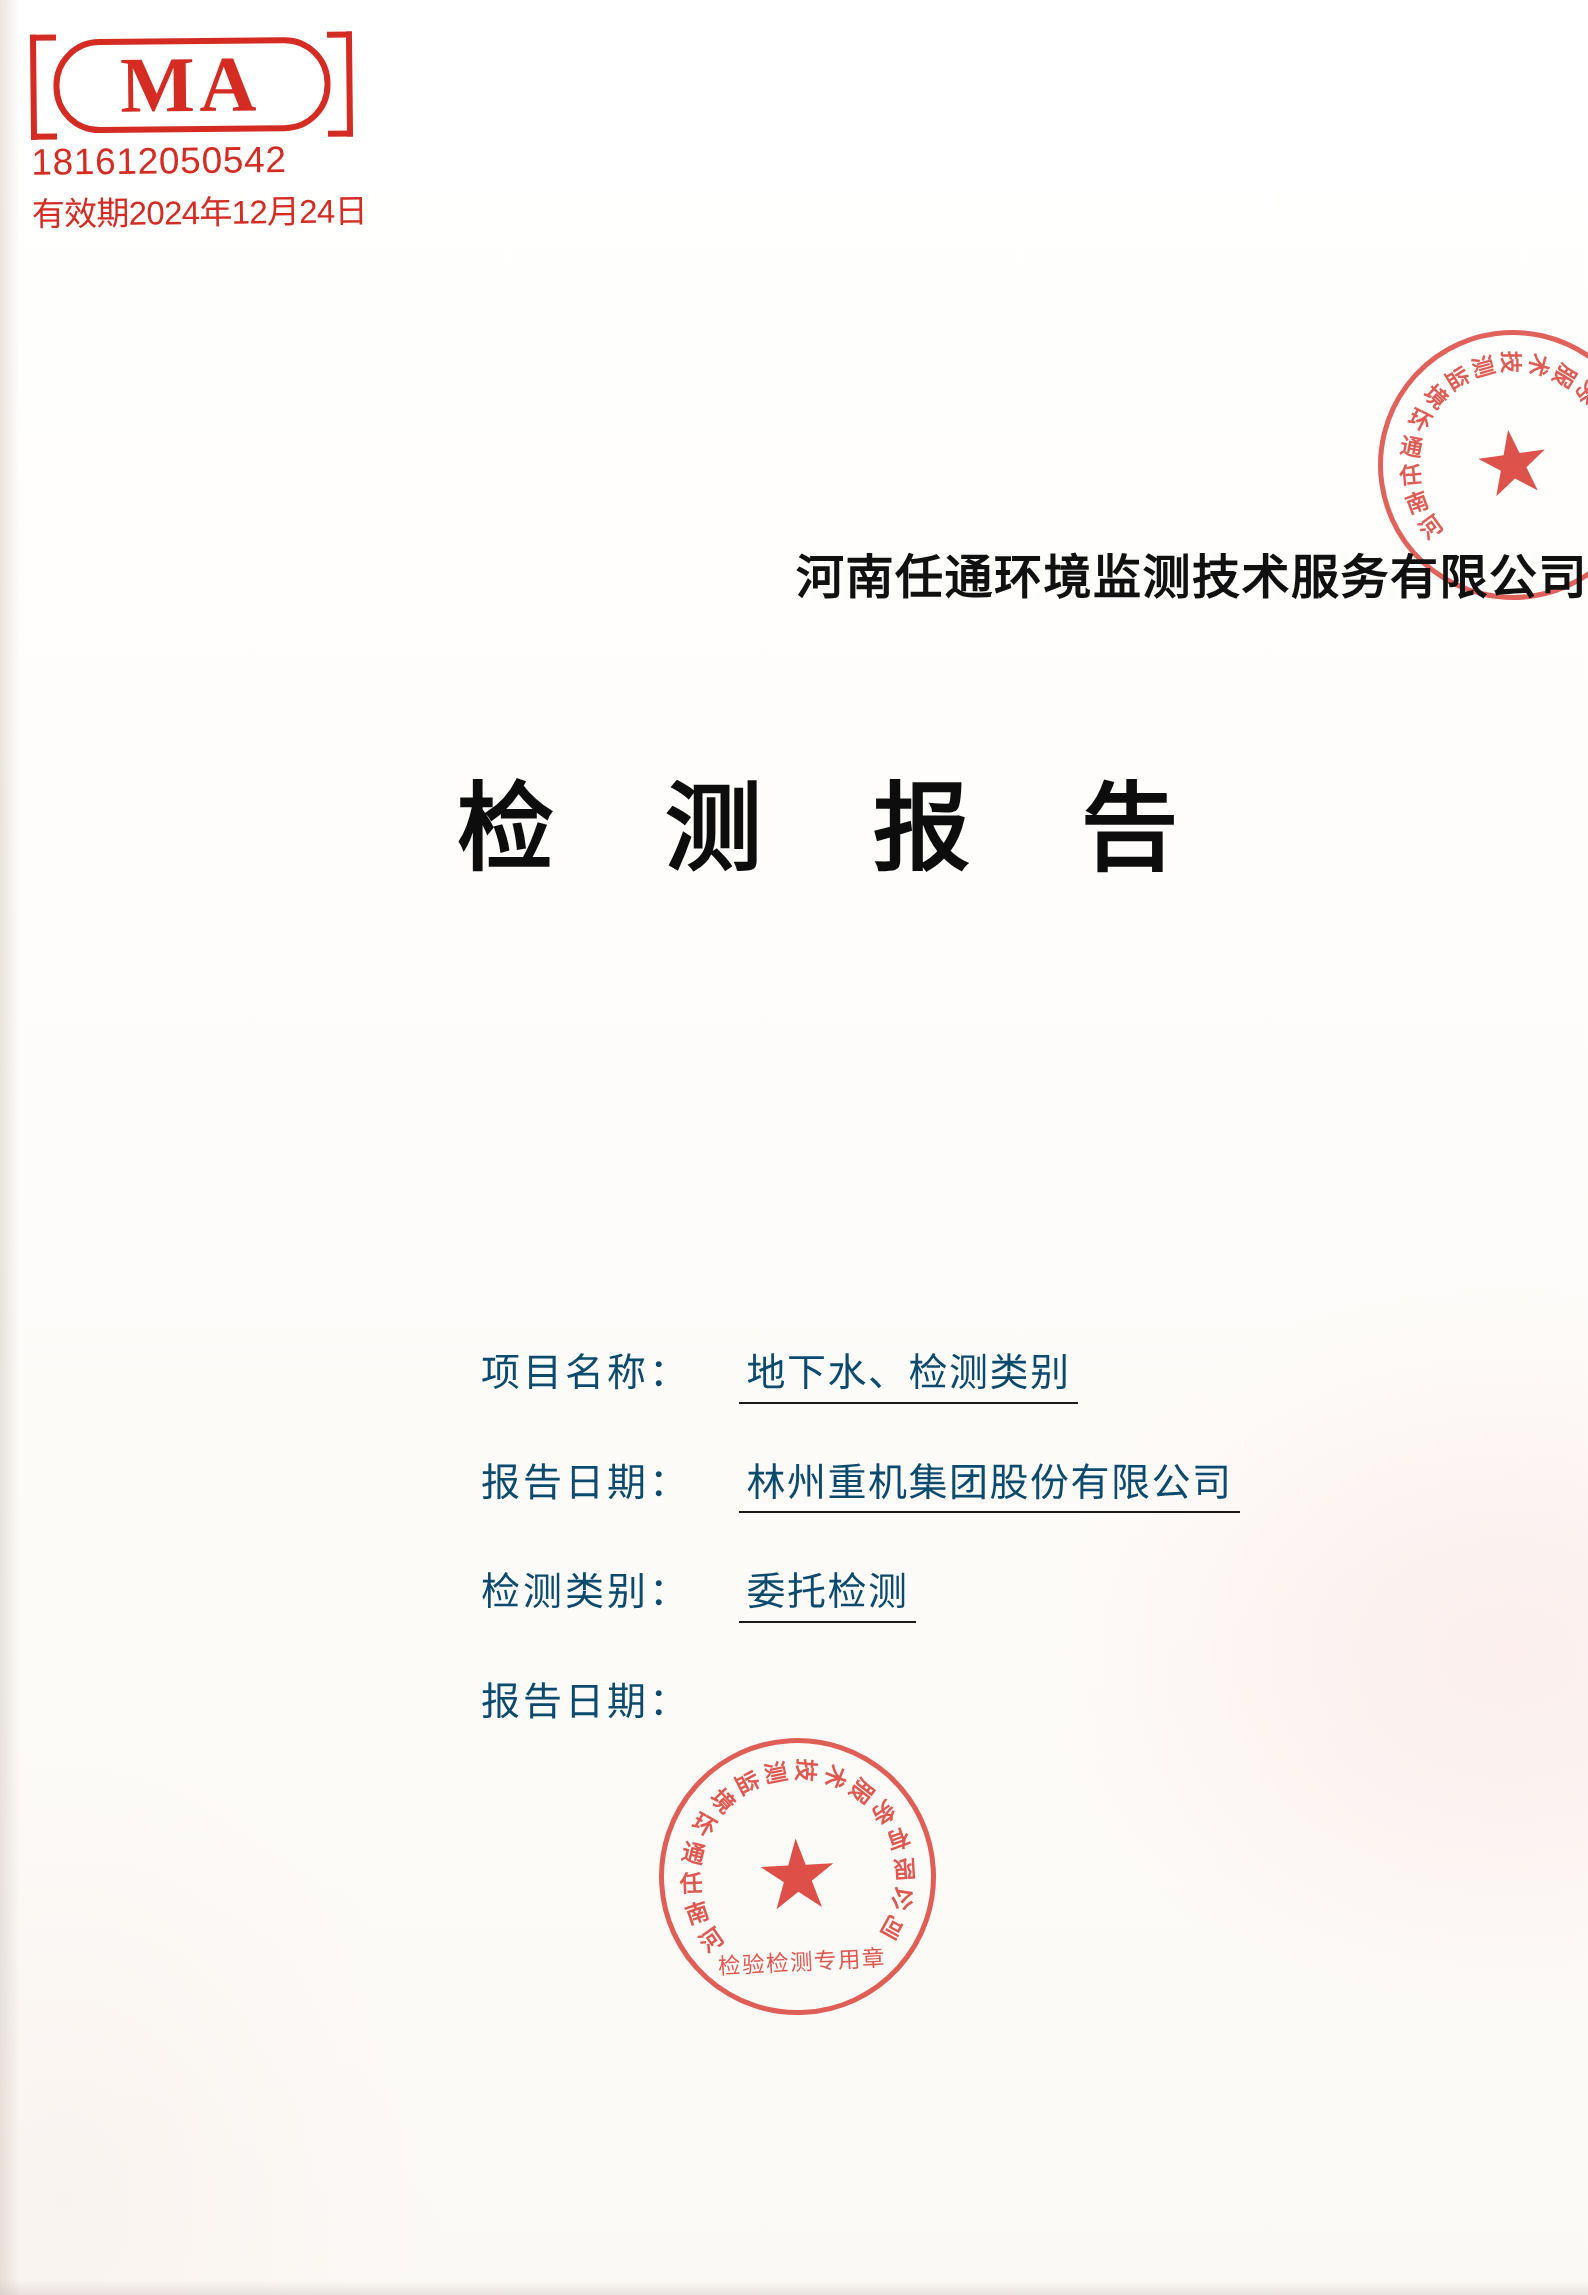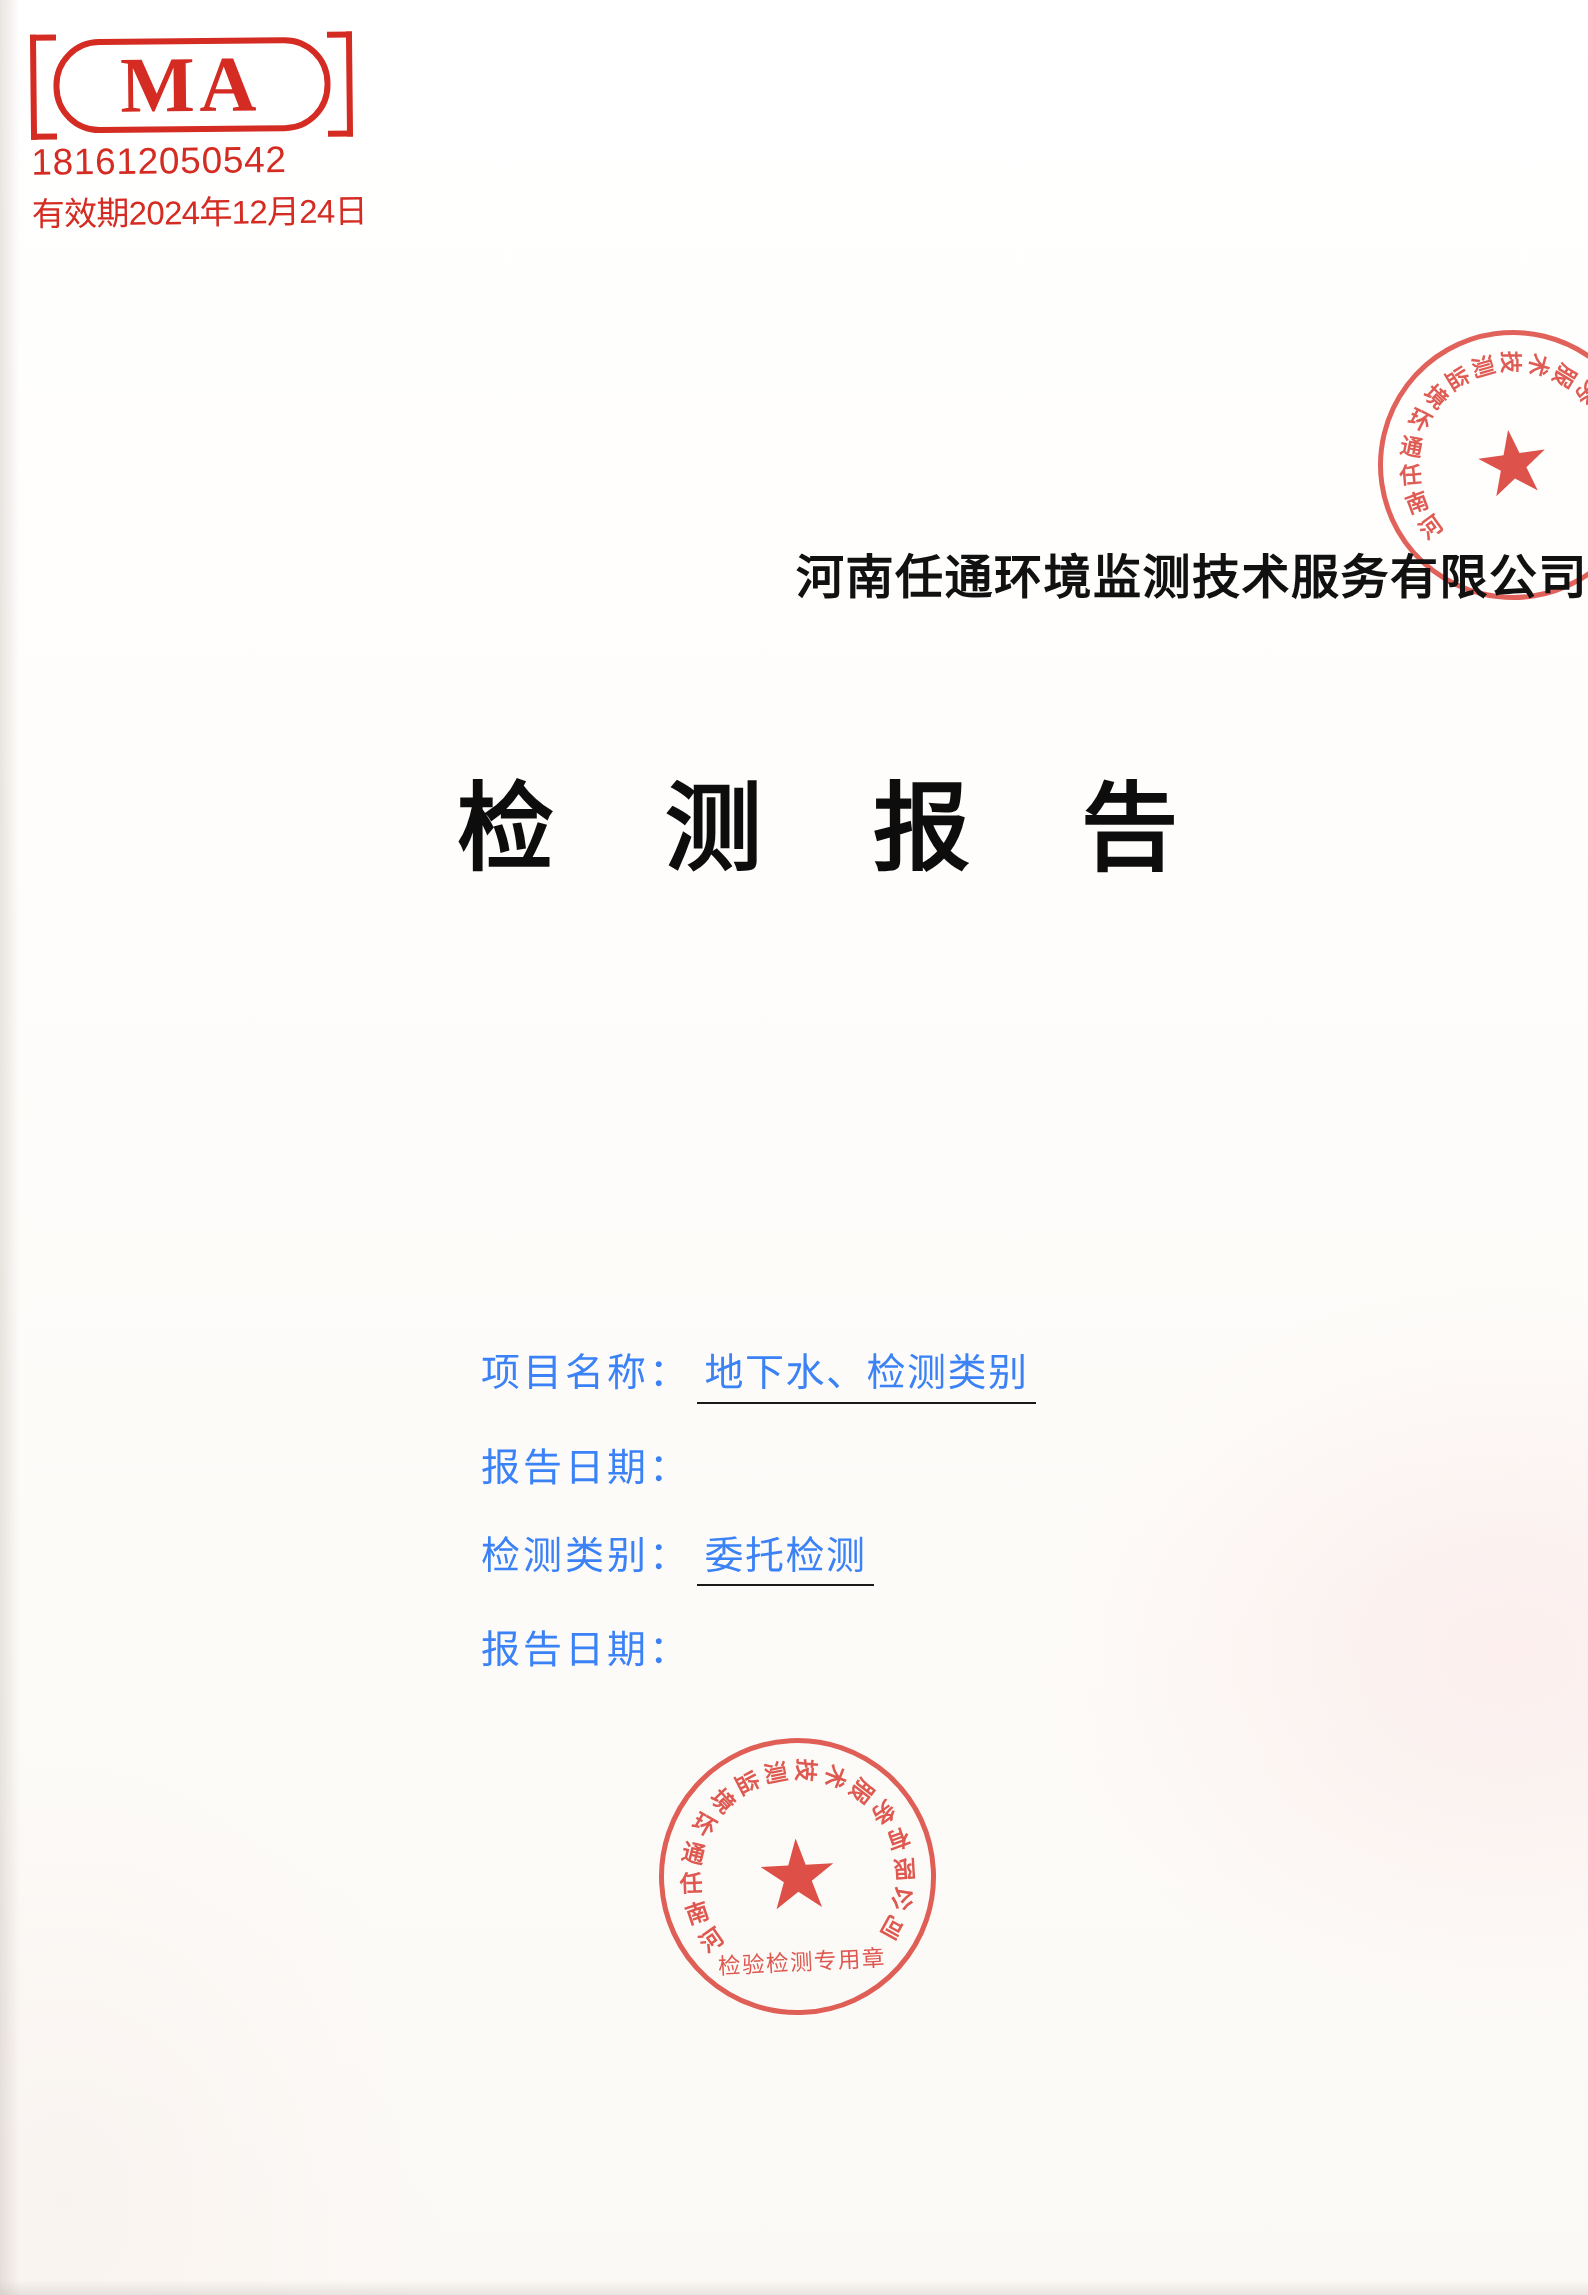--- a/index.html
+++ b/index.html
@@ -223,24 +223,25 @@
 
   .fields {
     position: absolute;
     left: 481px;
     top: 1341px;
     width: 824px;
   }
   .field-row {
     display: flex;
     align-items: baseline;
-    margin-bottom: 32px;
+    margin-bottom: 47px;
     font-family: "Liberation Serif", "DejaVu Serif", serif;
     font-size: 39px;
-    color: #3b82f6;
+    color: #0c4a6e;
+    gap: 42px;
   }
   .field-label {
     flex: 0 0 auto;
     letter-spacing: 3px;
     white-space: nowrap;
   }
   .field-value {
     flex: 0 0 auto;
     margin-left: 6px;
     padding: 0 7.5px 4.5px 7.5px;
@@ -305,20 +306,21 @@
   <div class="report-title">检 测 报 告</div>
 
 
   <div class="fields">
     <div class="field-row">
       <span class="field-label">项目名称：</span>
       <span class="field-value">地下水、检测类别</span>
     </div>
     <div class="field-row">
       <span class="field-label">报告日期：</span>
+      <span class="field-value">林州重机集团股份有限公司</span>
     </div>
     <div class="field-row">
       <span class="field-label">检测类别：</span>
       <span class="field-value">委托检测</span>
     </div>
     <div class="field-row">
       <span class="field-label">报告日期：</span>
     </div>
   </div>
 

